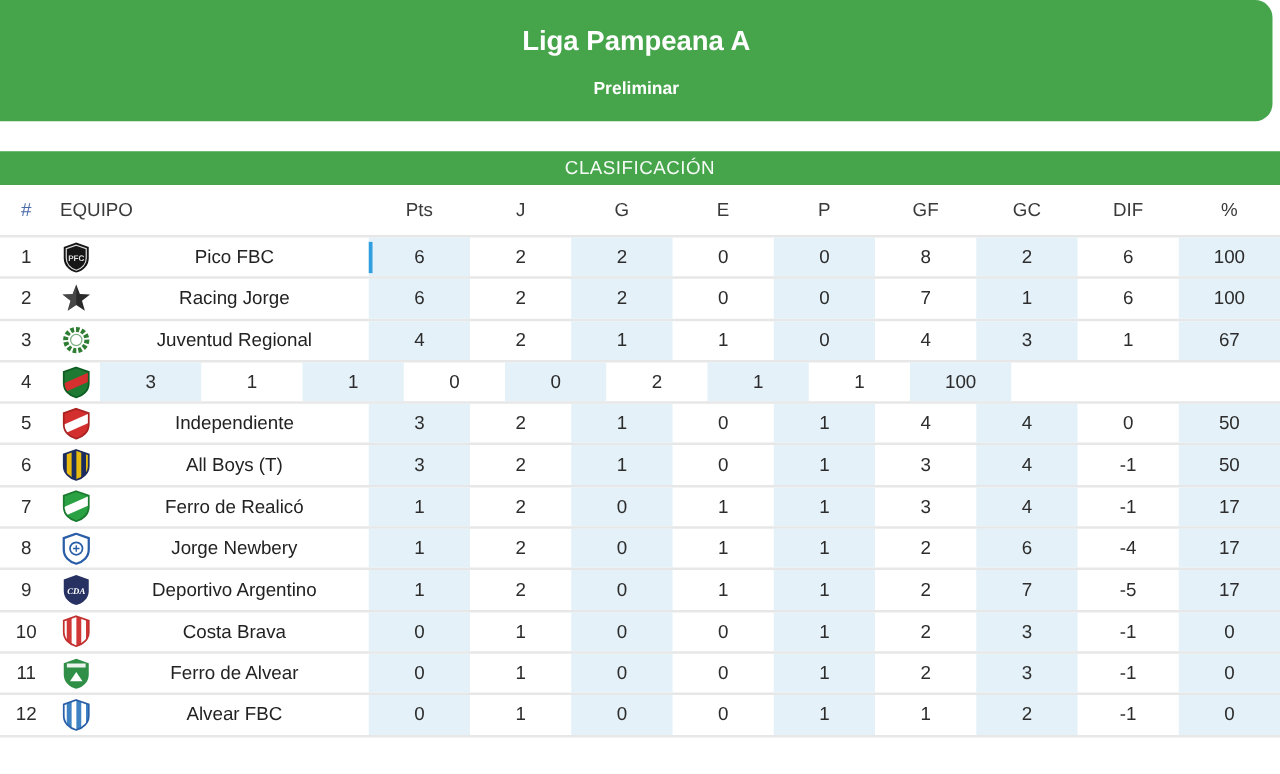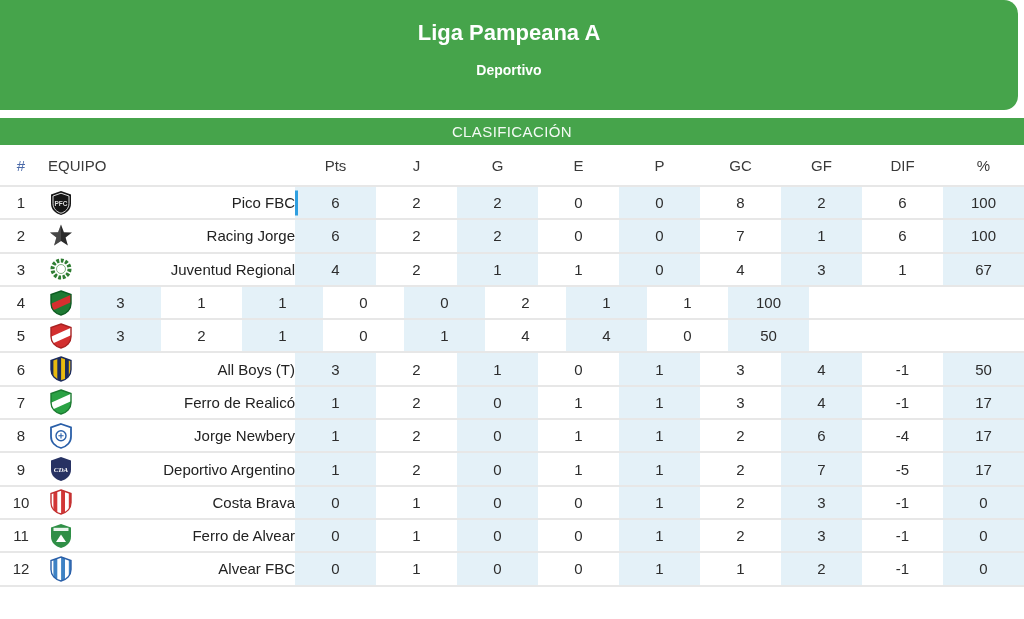--- a/index.html
+++ b/index.html
@@ -13,74 +13,74 @@
   }
   *{box-sizing:border-box;}
   html,body{margin:0;padding:0;}
   body{
     width:1024px;height:619px;background:#fff;
     font-family:"Liberation Sans","DejaVu Sans",sans-serif;
     color:var(--text);overflow:hidden;
   }
   
   .banner{
-    height:110px;margin-right:6px;background:var(--green);
+    height:97px;margin-right:6px;background:var(--green);
     border-radius:0 14px 14px 0;text-align:center;color:#fff;
   }
   .banner .title{padding-top:21px;font-size:22px;font-weight:bold;line-height:24px;}
   .banner .subtitle{margin-top:17px;font-size:14px;font-weight:bold;}
   
   .section-bar{
-    margin-top:8px;height:27px;background:var(--green);
+    margin-top:24px;height:27px;background:var(--green);
     color:#f4faf4;font-size:15px;letter-spacing:.4px;
     display:flex;align-items:center;justify-content:center;
   }
   
   .table{width:1024px;}
   .thead{display:flex;align-items:center;height:40px;font-size:15px;color:#3a3a3a;}
   .row{display:flex;align-items:center;height:33.3px;border-top:2px solid var(--sep);font-size:15px;}
   .tbody{border-bottom:2px solid var(--sep);}
   .c-rank{width:42px;text-align:center;flex:0 0 auto;}
   .c-team{flex:1;padding-left:6px;text-align:left;}
   .c-logo{width:38px;flex:0 0 auto;display:flex;align-items:center;justify-content:center;text-align:center;}
   .c-logo svg{display:block;}
-  .c-name{flex:1;text-align:right;color:#222;}
+  .c-name{flex:1;text-align:center;color:#222;}
   .c-num{width:81px;flex:0 0 auto;text-align:center;align-self:stretch;display:flex;align-items:center;justify-content:center;}
   .c-num.sh{background:var(--shade);}
   .thead .c-rank{color:var(--hash);}
   .thead .c-num{background:none;}
   .rel{position:relative;}
   .cursor{
     position:absolute;left:0;top:50%;transform:translateY(-50%);
     width:3px;height:25px;background:var(--cursor);
   }
 </style>
 </head>
 <body>
 
 <div class="banner">
   <div class="title">Liga Pampeana A</div>
-  <div class="subtitle">Deportivo</div>
+  <div class="subtitle">Preliminar</div>
 </div>
 
 <div class="section-bar">
   <span>CLASIFICACIÓN</span>
 </div>
 
 <div class="table">
   <div class="thead" id="thead">
       <div class="c-rank">#</div>
       <div class="c-team">EQUIPO</div>
       <div class="c-num">Pts</div>
       <div class="c-num">J</div>
       <div class="c-num">G</div>
       <div class="c-num">E</div>
       <div class="c-num">P</div>
+      <div class="c-num">GF</div>
       <div class="c-num">GC</div>
-      <div class="c-num">GF</div>
       <div class="c-num">DIF</div>
       <div class="c-num">%</div>
     </div>
   <div class="tbody" id="tbody">
       <div class="row">
         <div class="c-rank">1</div>
         <div class="c-logo">
           <svg width="24" height="26" viewBox="0 0 24 26">
             <defs>
               <clipPath id="cp0">
@@ -186,20 +186,21 @@
                 <path d="M12 1L22 4.5V13.5C22 19.5 17.5 23.6 12 25C6.5 23.6 2 19.5 2 13.5V4.5Z"></path>
               </clipPath>
             </defs>
             <g clip-path="url(#cp4)">
               <rect width="24" height="26" fill="#d32f2f"></rect>
               <rect x="-8" y="9.6" width="40" height="6.8" fill="#ffffff" transform="rotate(-24 12 13)"></rect>
             </g>
             <path d="M12 1L22 4.5V13.5C22 19.5 17.5 23.6 12 25C6.5 23.6 2 19.5 2 13.5V4.5Z" fill="none" stroke="#a82222" stroke-width="1.4"></path>
           </svg>
         </div>
+        <div class="c-name">Independiente</div>
         <div class="c-num sh">3</div>
         <div class="c-num">2</div>
         <div class="c-num sh">1</div>
         <div class="c-num">0</div>
         <div class="c-num sh">1</div>
         <div class="c-num">4</div>
         <div class="c-num sh">4</div>
         <div class="c-num">0</div>
         <div class="c-num sh">50</div>
       </div>

